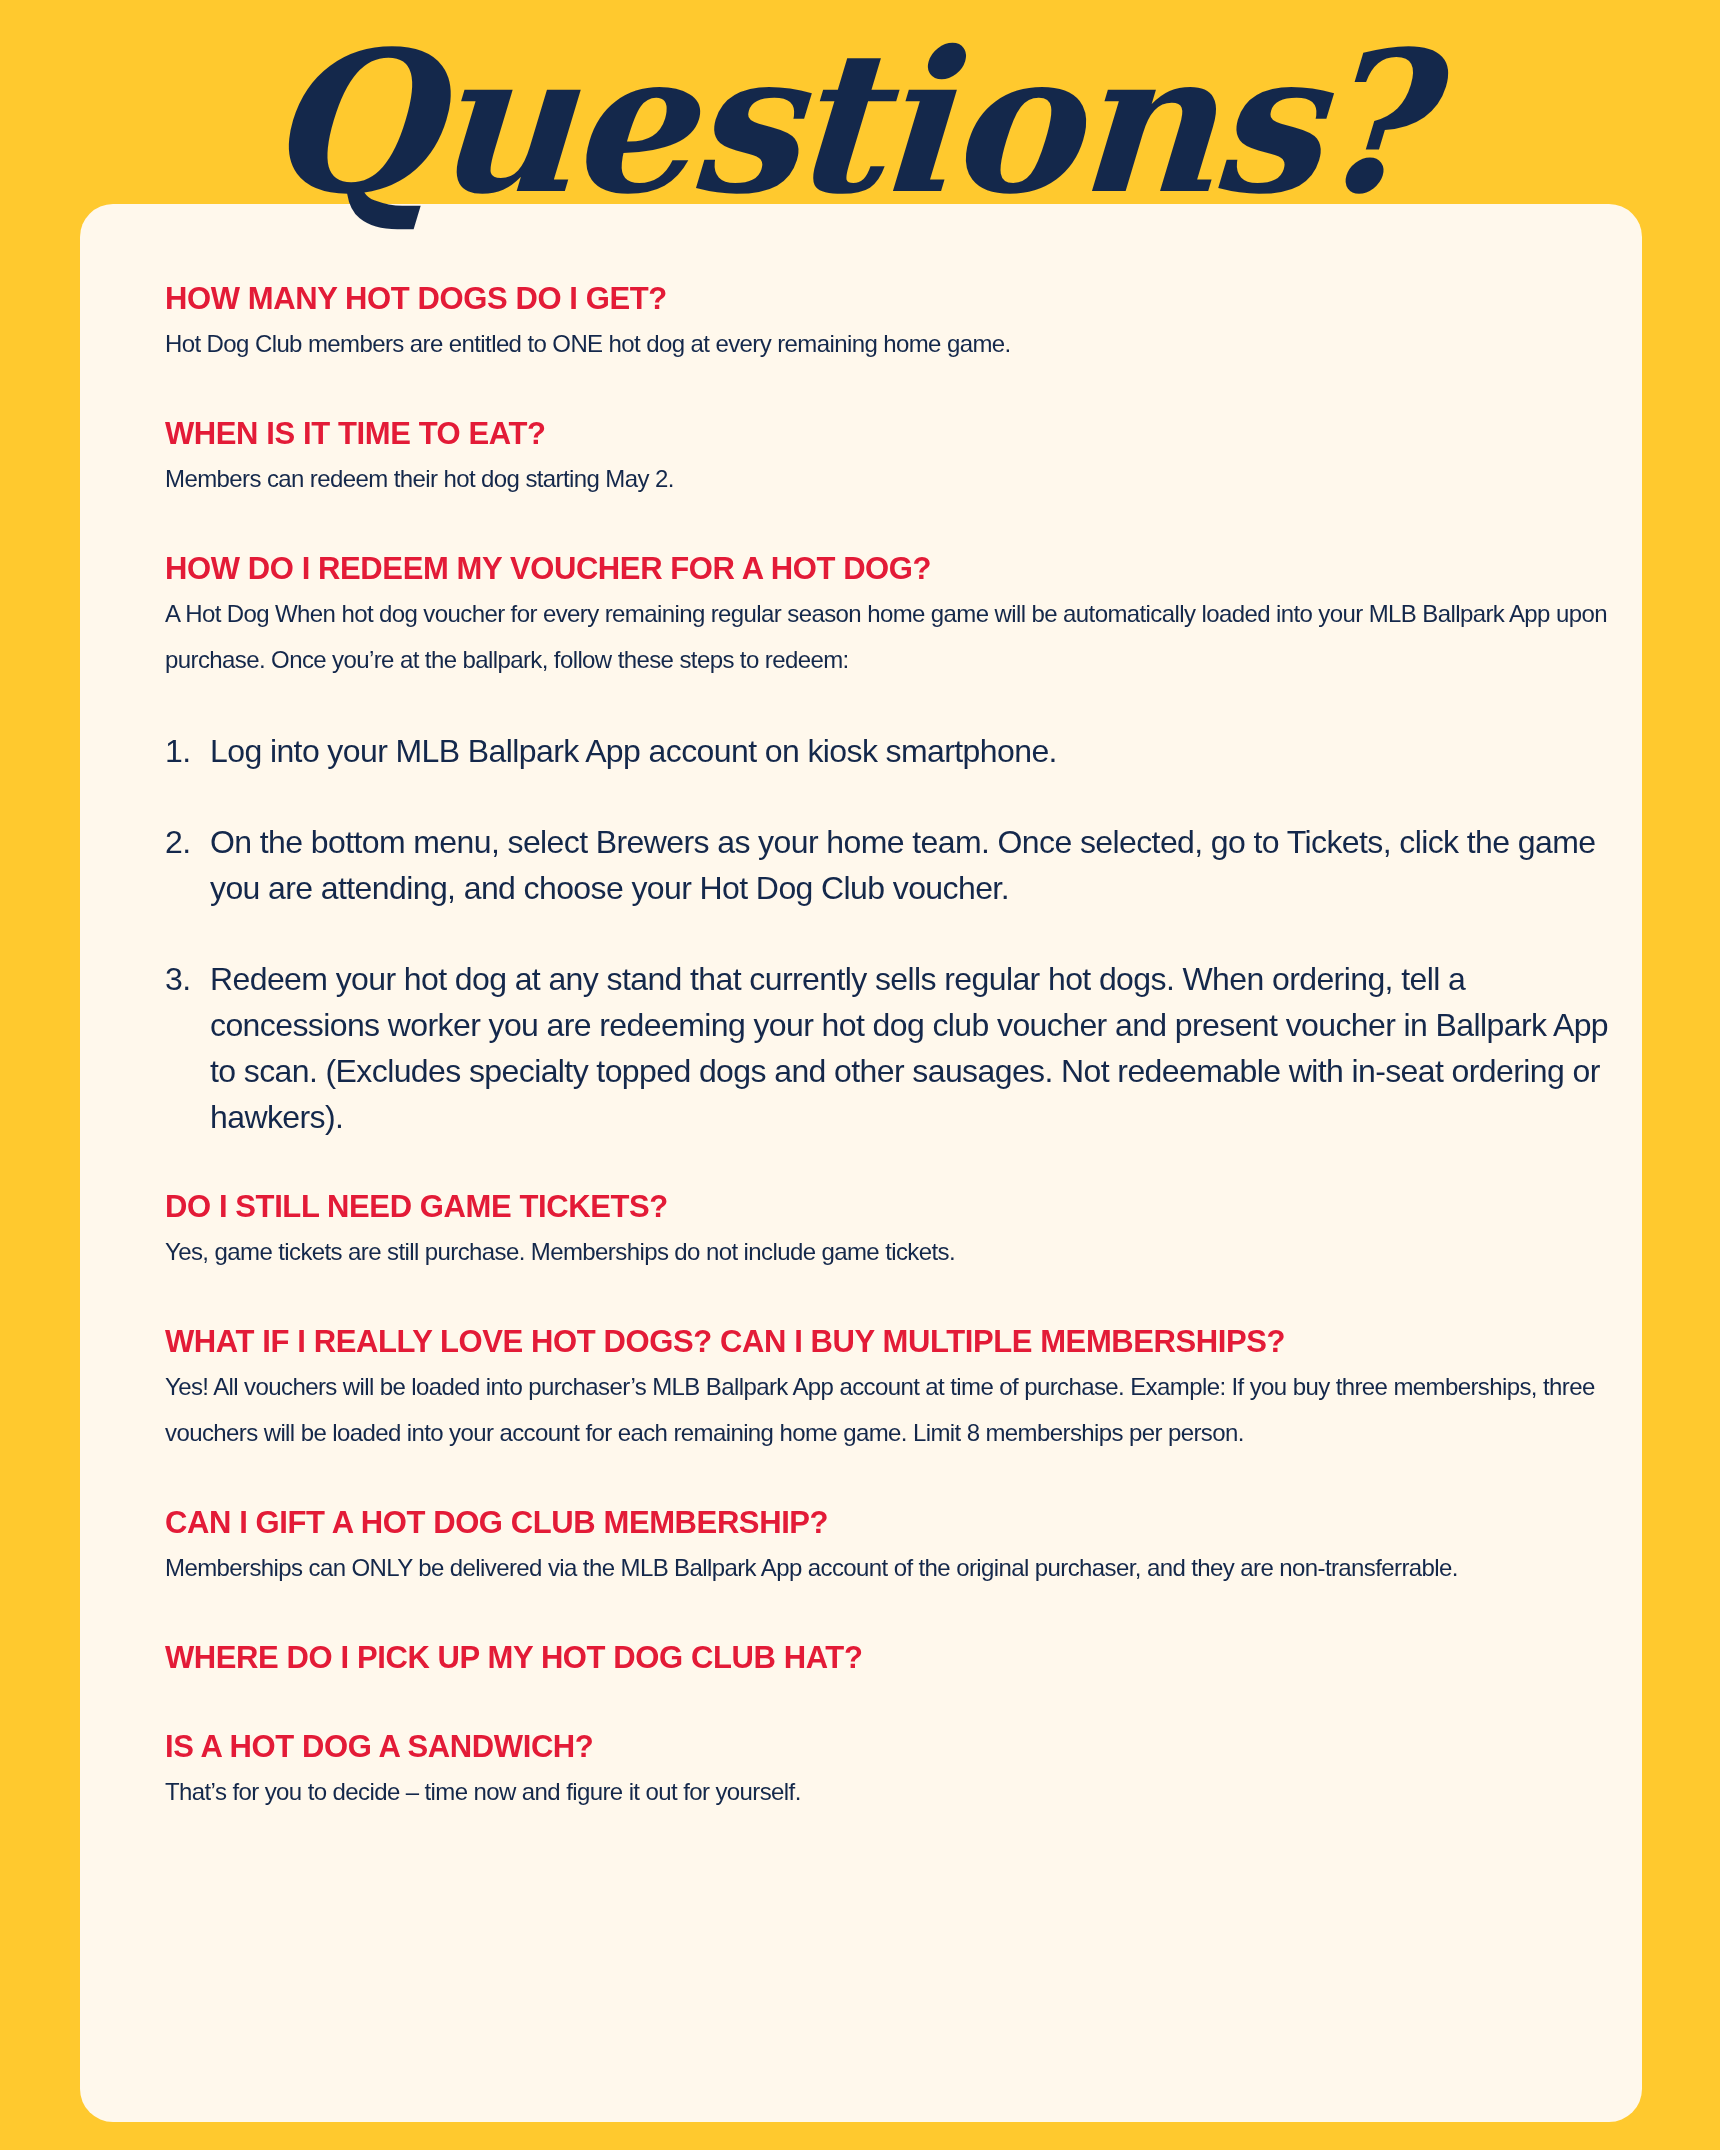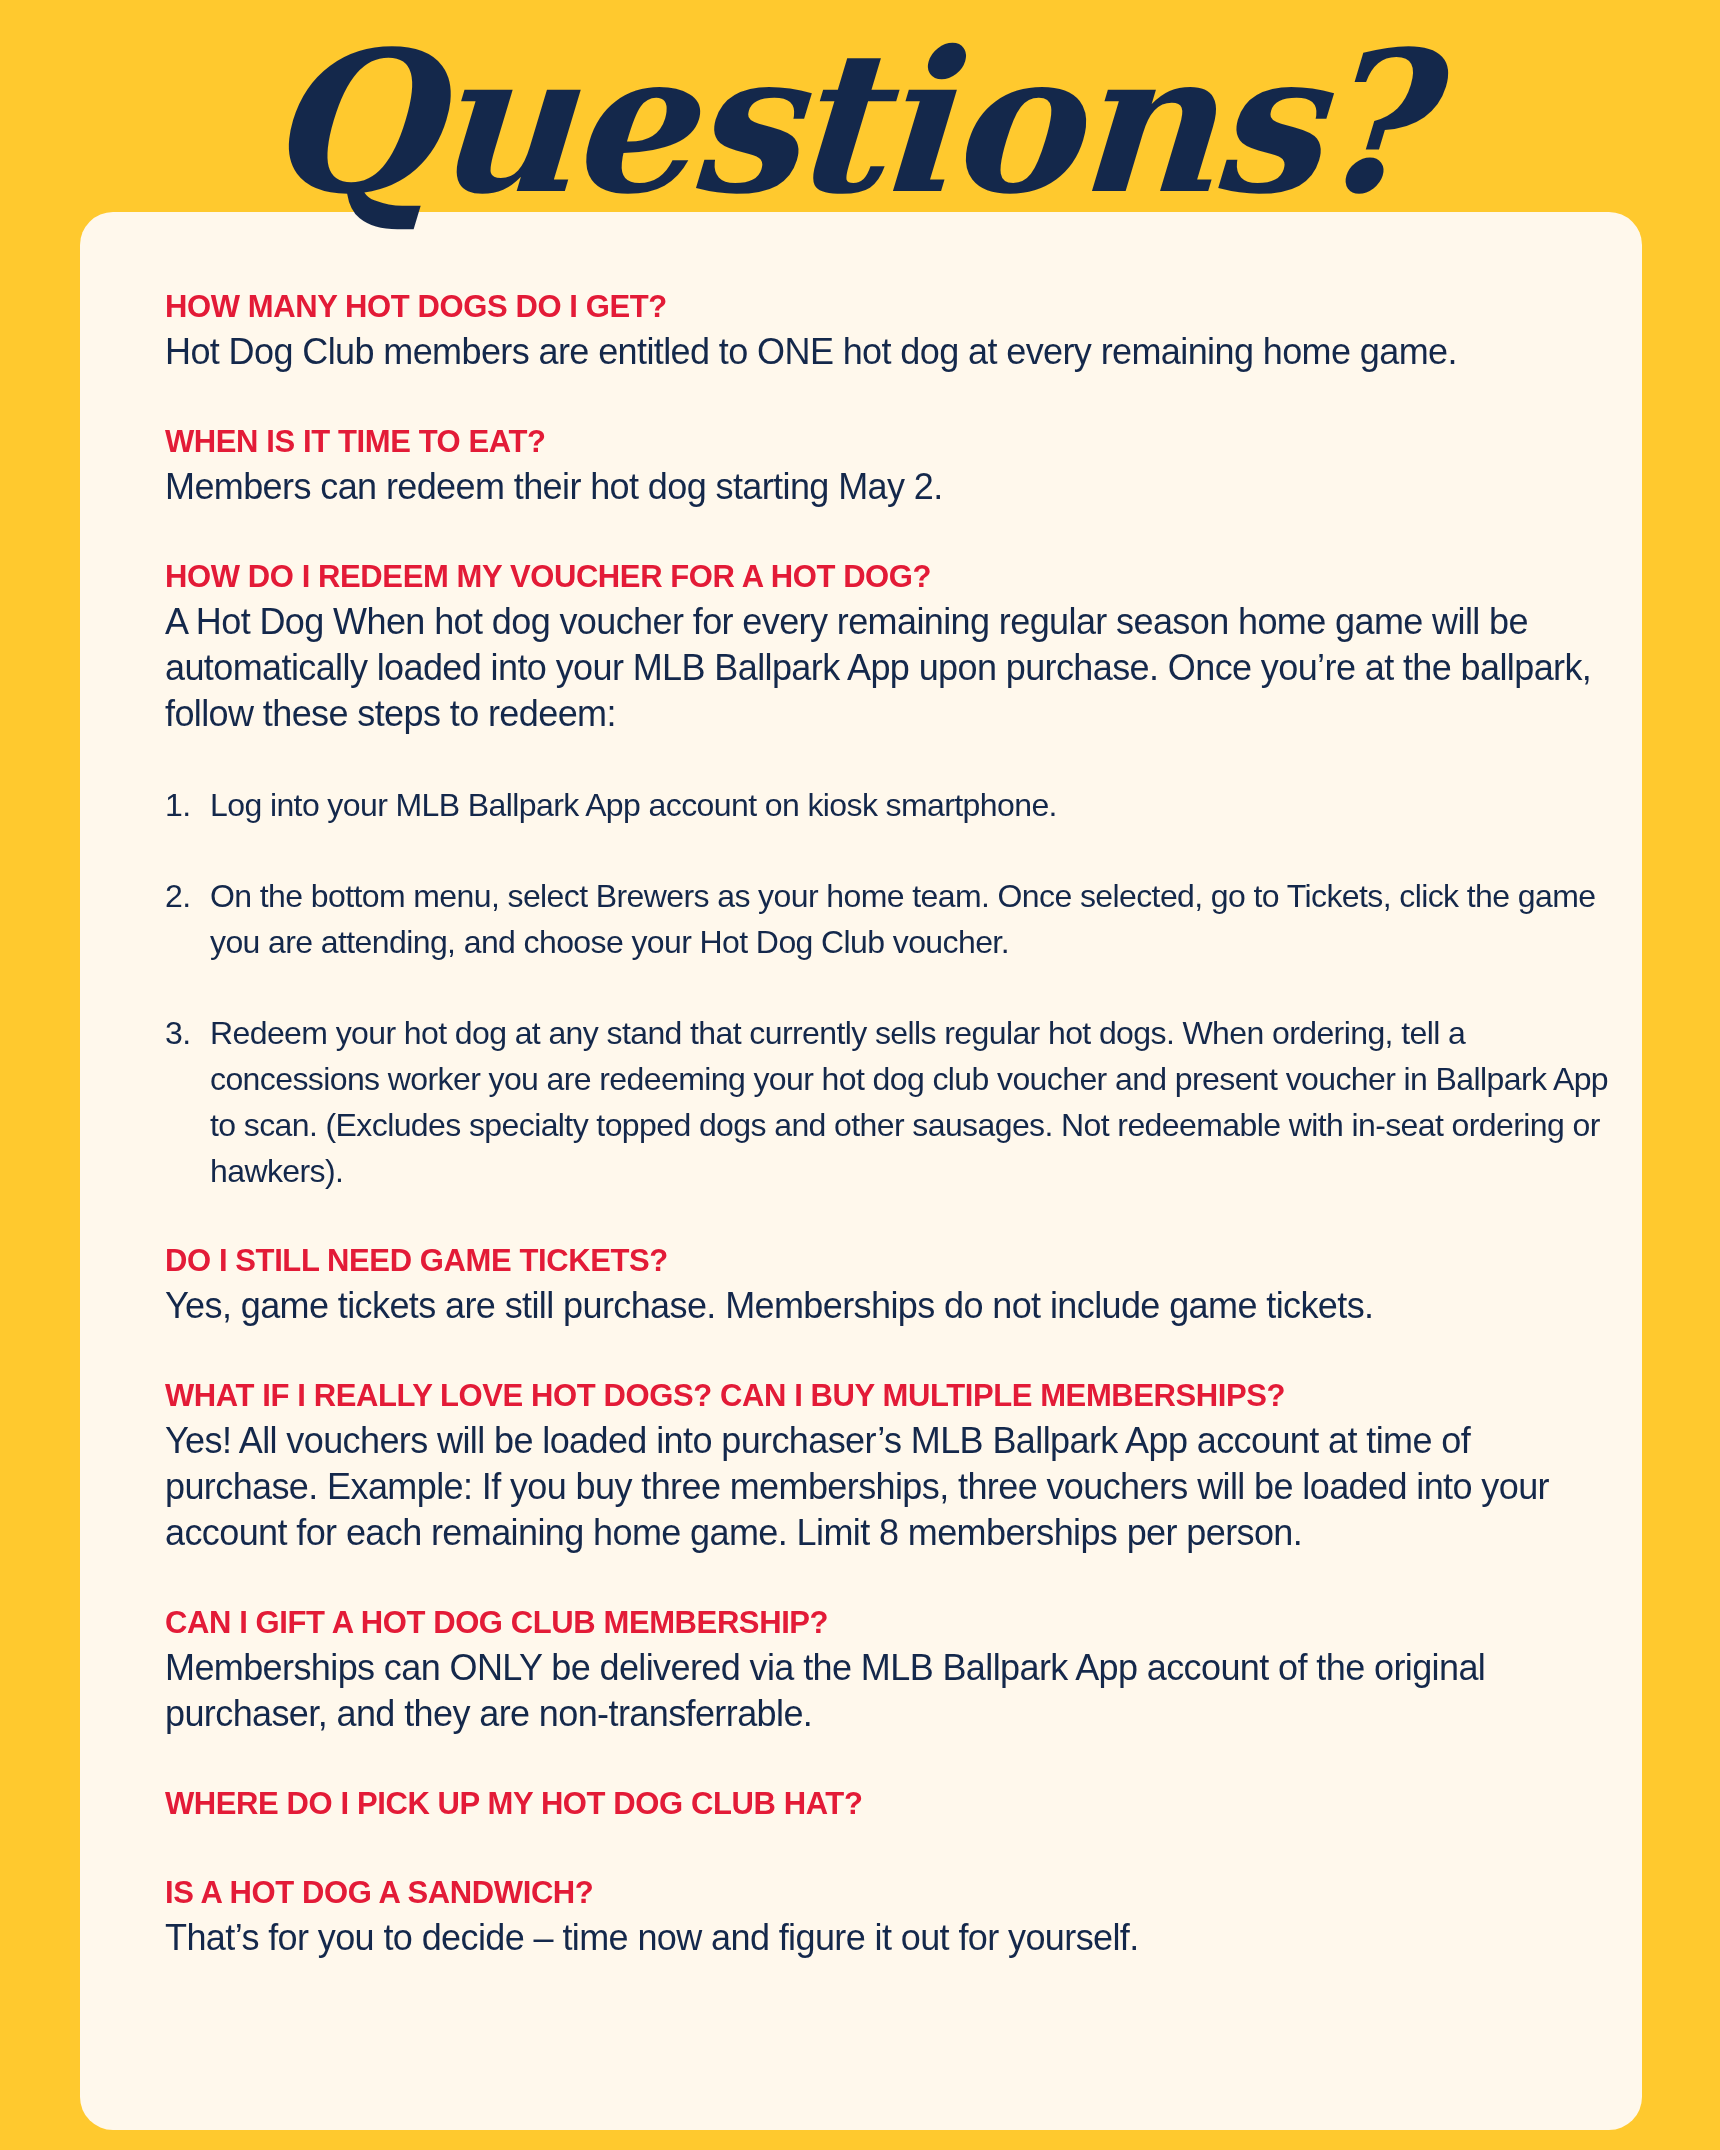--- a/index.html
+++ b/index.html
@@ -14,40 +14,40 @@
     text-align: center;
     font-family: "DejaVu Serif", serif;
     font-style: italic; font-weight: bold;
     font-size: 195px; line-height: 234px;
     color: #14284B;
     letter-spacing: -4.7px;
     z-index: 2;
     transform: skewX(-6deg);
   }
   .card {
-    position: absolute; left: 80px; top: 212px;
+    position: absolute; left: 80px; top: 204px;
     width: 1562px; height: 1918px;
     background: #FFF8EC;
     border-radius: 33px;
     z-index: 1;
   }
   .content {
     position: absolute; left: 85px; top: 72px; width: 1465px;
   }
   .faq { margin: 0 0 44px 0; }
   .q {
     color: #E31B37;
     font-weight: bold;
     font-size: 31px; line-height: 45px;
     letter-spacing: -0.4px;
     text-transform: uppercase;
   }
   .a {
     color: #14284B;
-    font-size: 36px; line-height: 46px;
+    font-size: 24px; line-height: 46px;
     letter-spacing: -0.6px;
   }
   .steps { list-style: none; margin: 45px 0 0 0; padding: 0; }
   .step {
     display: flex; margin-bottom: 45px;
     color: #14284B; font-size: 32px; line-height: 46px; letter-spacing: -0.6px;
   }
   .step:last-child { margin-bottom: 0; }
   .step-num { width: 45px; flex: 0 0 45px; }
   .step-text { flex: 1; }

